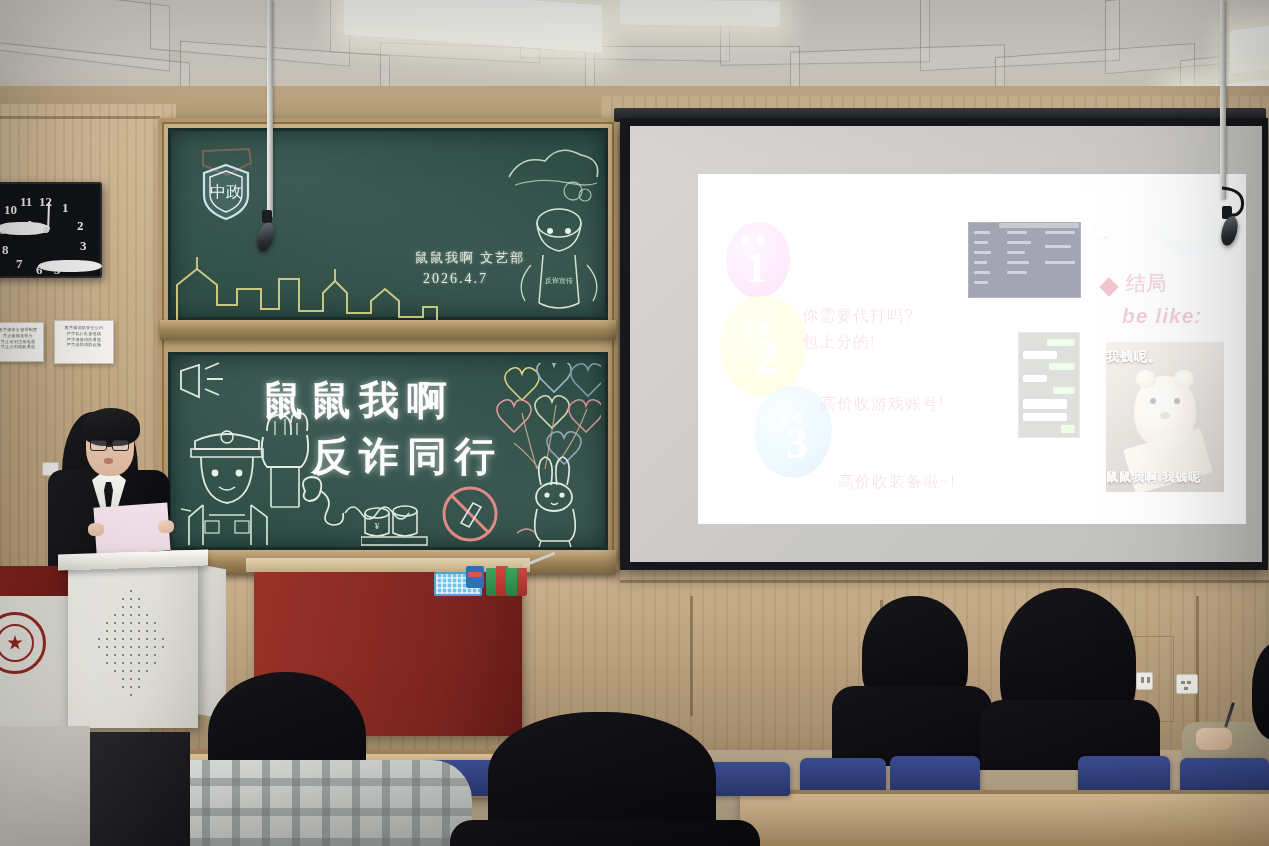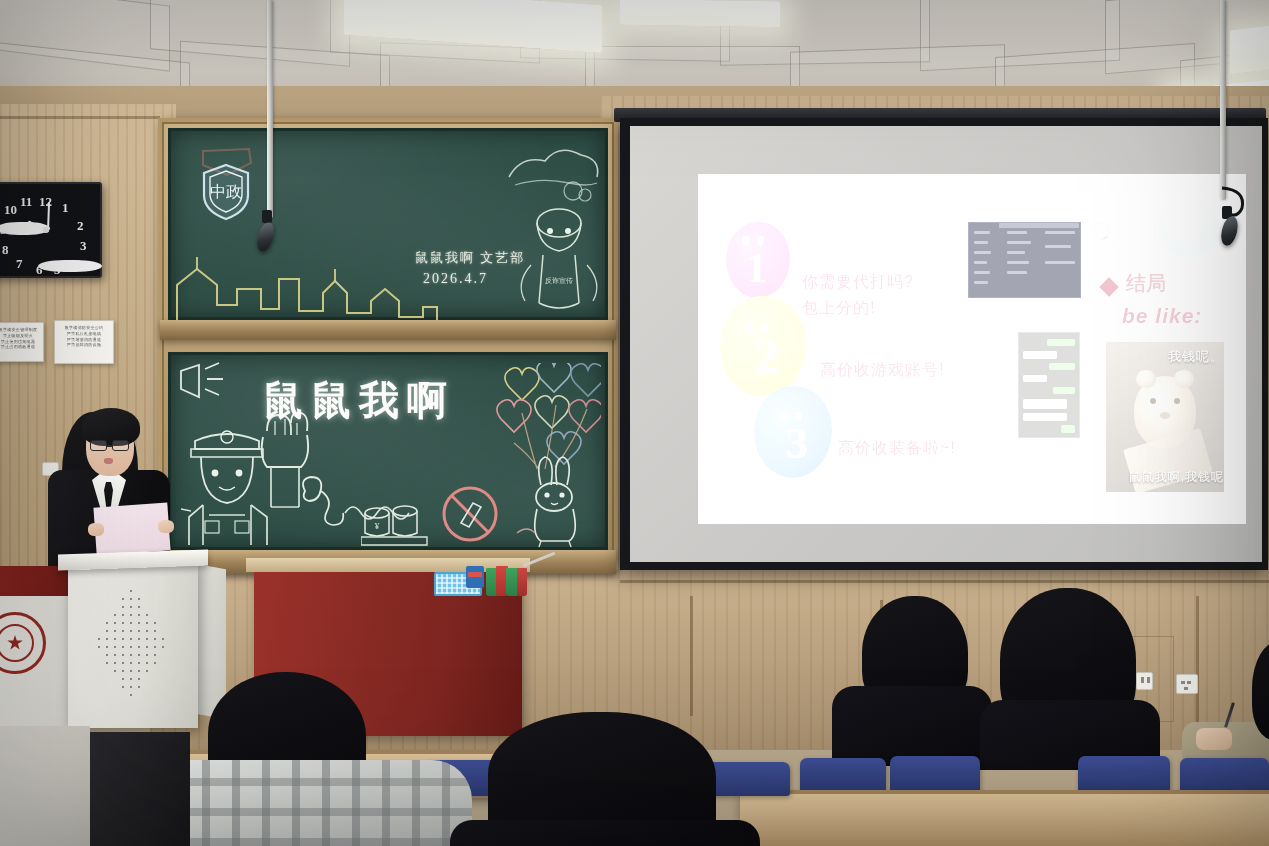--- a/index.html
+++ b/index.html
@@ -115,33 +115,33 @@
                 pointer-events:none; }
   .sl-title { position:absolute; left:26px; top:18px; font-size:21px;
               color:#8c8d92; letter-spacing:1px; font-weight:600; }
   .blob { position:absolute; border-radius:50% 48% 52% 50%; }
   .blob-eyes { position:absolute; width:26px; height:9px; }
   .blob-eyes i { position:absolute; width:7px; height:9px; background:#fff;
                  border-radius:50%; }
   .blob-num { position:absolute; color:#fff; font-weight:800;
               font-family:"Liberation Serif", serif; }
   .sl-line { position:absolute; font-size:16px; letter-spacing:1px; }
-  .sl-pink { color:#e2a8c4; }
+  .sl-pink { color:#e2a8c4;margin-top:34px; }
   .sl-shot { position:absolute; background:#4a5270; border:1px solid #5d668a;
              overflow:hidden; }
   .sl-shot .row { position:absolute; height:3px; background:rgba(200,210,240,.55);
                   border-radius:1px; }
   .sl-chat { position:absolute; background:#a9a9a4; border:1px solid #b9b9b4;
              overflow:hidden; }
   .bub-g { position:absolute; background:#aee5a4; border-radius:2px; }
   .bub-w { position:absolute; background:#eeeeea; border-radius:2px; }
   .sl-meme { position:absolute; background:linear-gradient(160deg,#cfc6bb,#b9b0a6 55%,#a79e95);
              overflow:hidden; }
-  .meme-cap { position:absolute; left:0; width:100%; text-align:right; color:#fff;
-              font-weight:400; letter-spacing:1px;
+  .meme-cap { position:absolute; left:0; width:100%; text-align:left; color:#fff;
+              font-weight:700; letter-spacing:1px;
               text-shadow:0 1px 2px rgba(0,0,0,.6); }
   .hamster { position:absolute; border-radius:48% 48% 46% 46%;
              background:radial-gradient(ellipse at 40% 34%, #efe6d8, #d9cdb9 60%, #c4b7a2); }
   .diamond { position:absolute; width:14px; height:14px; background:#e8798c;
              transform:rotate(45deg); }
   .belike { position:absolute; font-style:italic; font-weight:700; font-size:21px;
             color:#e2899b; letter-spacing:1px; }
   .jieju { position:absolute; font-size:20px; font-weight:700; color:#d89aa4;
            font-family:"Liberation Serif", serif; }
   .squiggle { position:absolute; border:2px solid rgba(150,150,160,.35);
@@ -438,20 +438,21 @@
       <ellipse cx="39" cy="46" rx="18" ry="14" fill="none" stroke="#dfe9e0" stroke-width="1.8"></ellipse>
       <circle cx="32" cy="44" r="2.6" fill="#eaf3ea"></circle>
         <circle cx="47" cy="44" r="2.6" fill="#eaf3ea"></circle>
       <path d="M36 52 Q39 55 43 52" fill="none" stroke="#eaf3ea" stroke-width="1.3"></path>
       <path d="M22 58 Q16 84 26 90 L54 90 Q64 84 58 58" fill="none" stroke="#dfe9e0" stroke-width="1.7"></path>
       <path d="M26 90 L24 96 M54 90 L56 96" stroke="#d4e2d6" stroke-width="1.4"></path>
       <path d="M2 82 Q12 74 20 82" fill="none" stroke="#c99a9a" stroke-width="1.5"></path>
     </svg>
 
     <div class="chalk chalk-big" style="left:92px;top:18px;">鼠鼠我啊</div>
+    <div class="chalk chalk-big" style="left:140px;top:74px;">反诈同行</div>
   </div>
 
   <div class="bb-ledge" style="top:320px;height:20px;"></div>
   <div class="bb-ledge" style="top:550px;height:24px;"></div>
 
   <div class="scr-case"></div>
   <div class="scr-border"></div>
   <div class="screen">
 
     <div class="slide">

